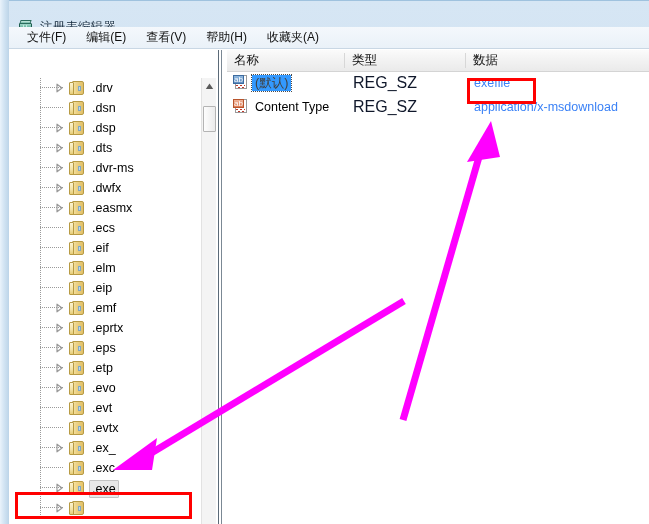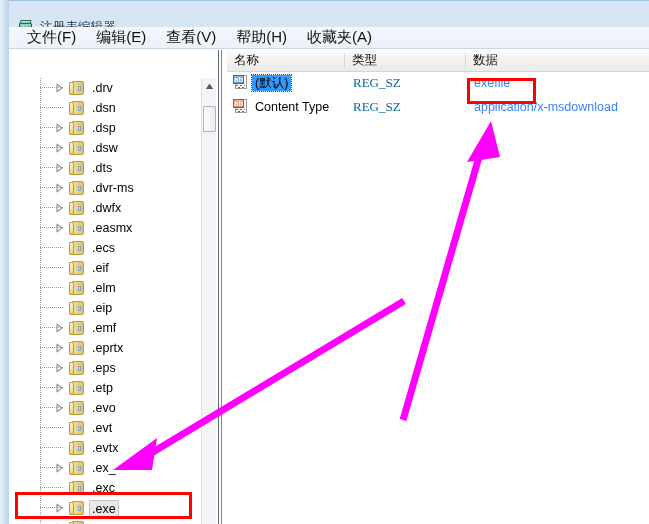--- a/index.html
+++ b/index.html
@@ -56,21 +56,21 @@
   }
 
   
   .menubar{
     position:absolute;left:9px;top:27px;right:0;height:22px;
     background:linear-gradient(to bottom,#f4f8fc 0%,#eaf1f8 100%);
     display:flex;align-items:center;padding-left:8px;box-sizing:border-box;
     border-bottom:1px solid #c9d7e4;
   }
   .menu-item{
-    font-size:15px;color:#111;padding:2px 10px 3px 10px;white-space:nowrap;cursor:default;
+    font-size:12px;color:#111;padding:2px 10px 3px 10px;white-space:nowrap;cursor:default;
   }
 
   
   .client{
     position:absolute;left:9px;top:49px;width:640px;height:475px;
     background:#ffffff;border-top:1px solid #ffffff;box-sizing:border-box;
   }
 
   
   .tree-pane{
@@ -170,42 +170,42 @@
     position:absolute;left:6px;top:3px;width:15px;height:15px;
   }
   .reg-icon .page{
     position:absolute;left:2px;top:0;width:12px;height:14px;
     background:#ffffff;border:1px solid #9a9a9a;box-sizing:border-box;
   }
   .reg-icon .ab{
     position:absolute;left:0px;top:0px;width:11px;height:9px;
     background:linear-gradient(to bottom,#8fb8e0,#5d8cc0);
     border:1px solid #3d6b9e;box-sizing:border-box;
-    font-size:8px;line-height:8px;color:#fff;text-align:center;font-weight:bold;
+    font-size:8px;line-height:8px;color:#fff;text-align:center;font-weight:normal;
   }
   .reg-icon.red .ab{
     background:linear-gradient(to bottom,#f0b49a,#dd7a52);
     border-color:#b8542c;color:#fff;
   }
   .reg-icon .squig{
     position:absolute;left:3px;top:9px;width:9px;height:4px;
     background-image:
       linear-gradient(to right,#c0392b 0 2px,transparent 2px 4px),
       linear-gradient(to right,transparent 0 2px,#c0392b 2px 4px);
     background-size:4px 1px;background-position:0 1px,0 3px;
     background-repeat:repeat-x;
   }
   .cell-name{
     position:absolute;left:25px;top:3px;font-size:12.5px;line-height:16px;color:#000;
     padding:0 3px;
   }
   .cell-name.sel{
-    background:#3399ff;color:#000000;outline:1px dotted #4a4a4a;
-  }
-  .cell-type{position:absolute;left:126px;top:3px;font-size:13px;line-height:16px;color:#0369a1;font-family:Liberation Serif, serif;}
+    background:#3399ff;color:#404040;outline:1px dotted #4a4a4a;
+  }
+  .cell-type{position:absolute;left:126px;top:3px;font-size:16px;line-height:16px;color:#0f172a;}
   .cell-data{position:absolute;left:247px;top:3px;font-size:12.5px;line-height:16px;color:#3b82f6;}
 
   
   .anno-rect{
     position:absolute;border:3px solid #ff0000;box-sizing:border-box;
     pointer-events:none;
   }
   .anno-svg{position:absolute;left:0;top:0;width:649px;height:524px;pointer-events:none;}
 </style>
 </head>
@@ -269,35 +269,20 @@
               <svg width="10" height="10" viewBox="0 0 10 10">
                 <polygon points="3,1.2 8,5 3,8.8" fill="none" stroke="#9a9a9a" stroke-width="1.2" stroke-linejoin="round"></polygon>
               </svg>
             </div>
             <div class="folder">
               <div class="back"></div>
               <div class="tab"></div>
               <div class="front"></div>
             </div>
             <div class="tree-label">.dsp</div>
-          </div>
-          <div class="tree-row">
-            <div class="dotline-v"></div>
-            <div class="dotline-h"></div>
-            <div class="twisty">
-              <svg width="10" height="10" viewBox="0 0 10 10">
-                <polygon points="3,1.2 8,5 3,8.8" fill="none" stroke="#9a9a9a" stroke-width="1.2" stroke-linejoin="round"></polygon>
-              </svg>
-            </div>
-            <div class="folder">
-              <div class="back"></div>
-              <div class="tab"></div>
-              <div class="front"></div>
-            </div>
-            <div class="tree-label">.dsw</div>
           </div>
           <div class="tree-row">
             <div class="dotline-v"></div>
             <div class="dotline-h"></div>
             <div class="twisty">
               <svg width="10" height="10" viewBox="0 0 10 10">
                 <polygon points="3,1.2 8,5 3,8.8" fill="none" stroke="#9a9a9a" stroke-width="1.2" stroke-linejoin="round"></polygon>
               </svg>
             </div>
             <div class="folder">

